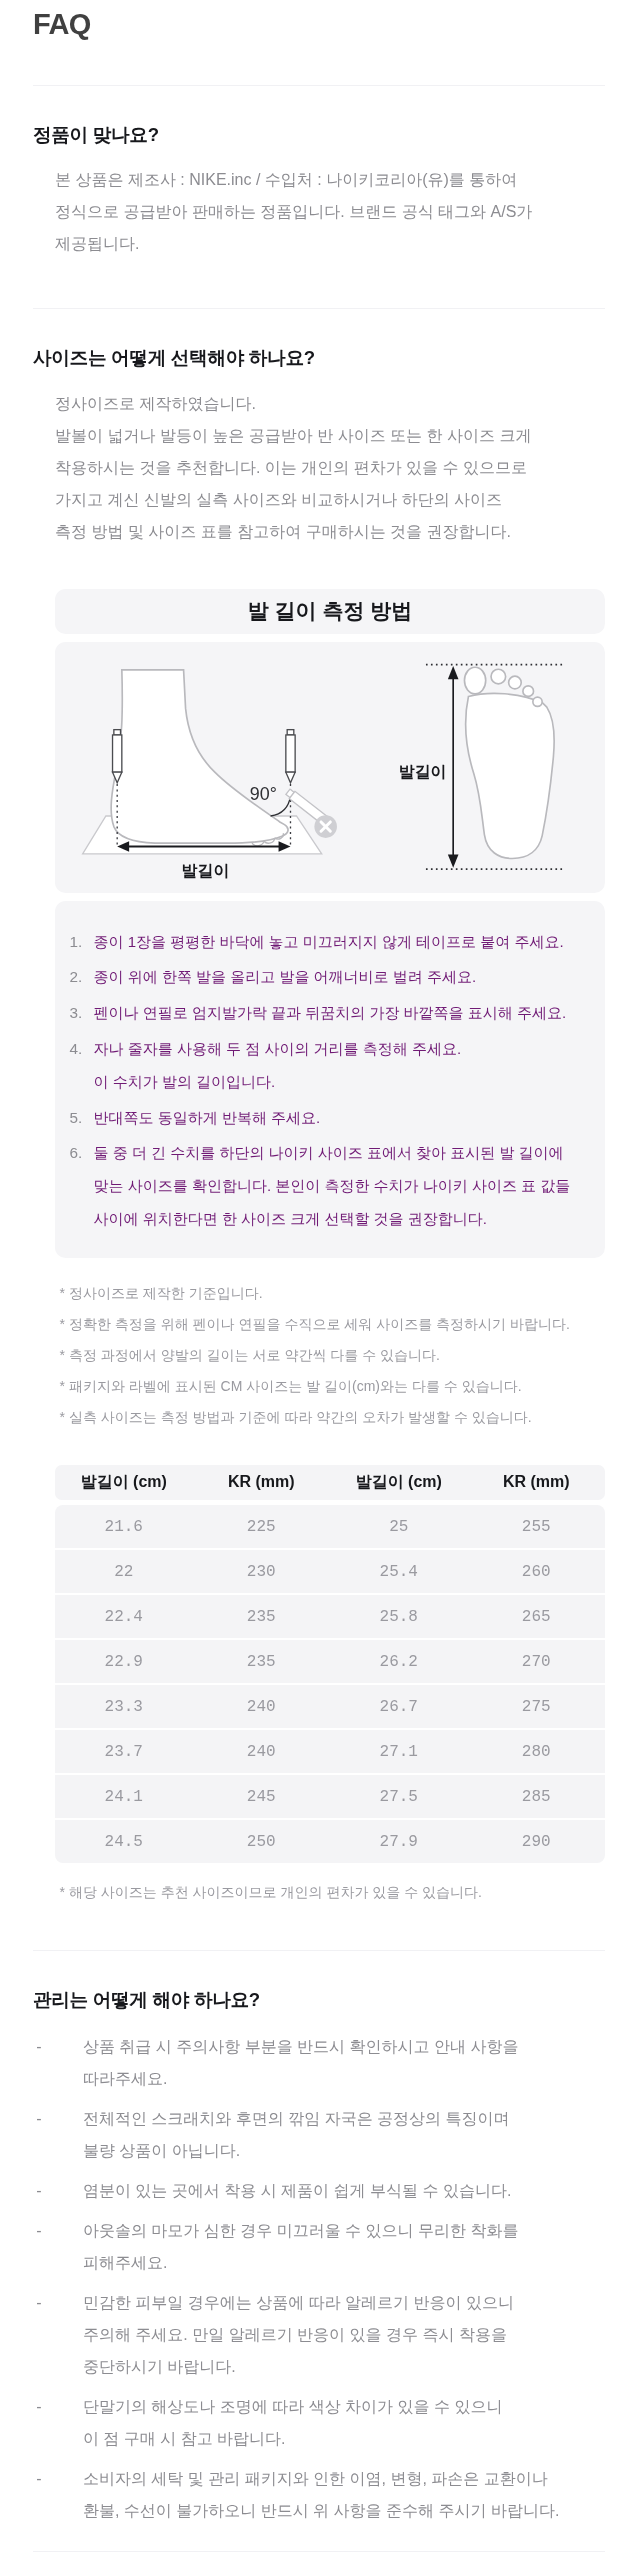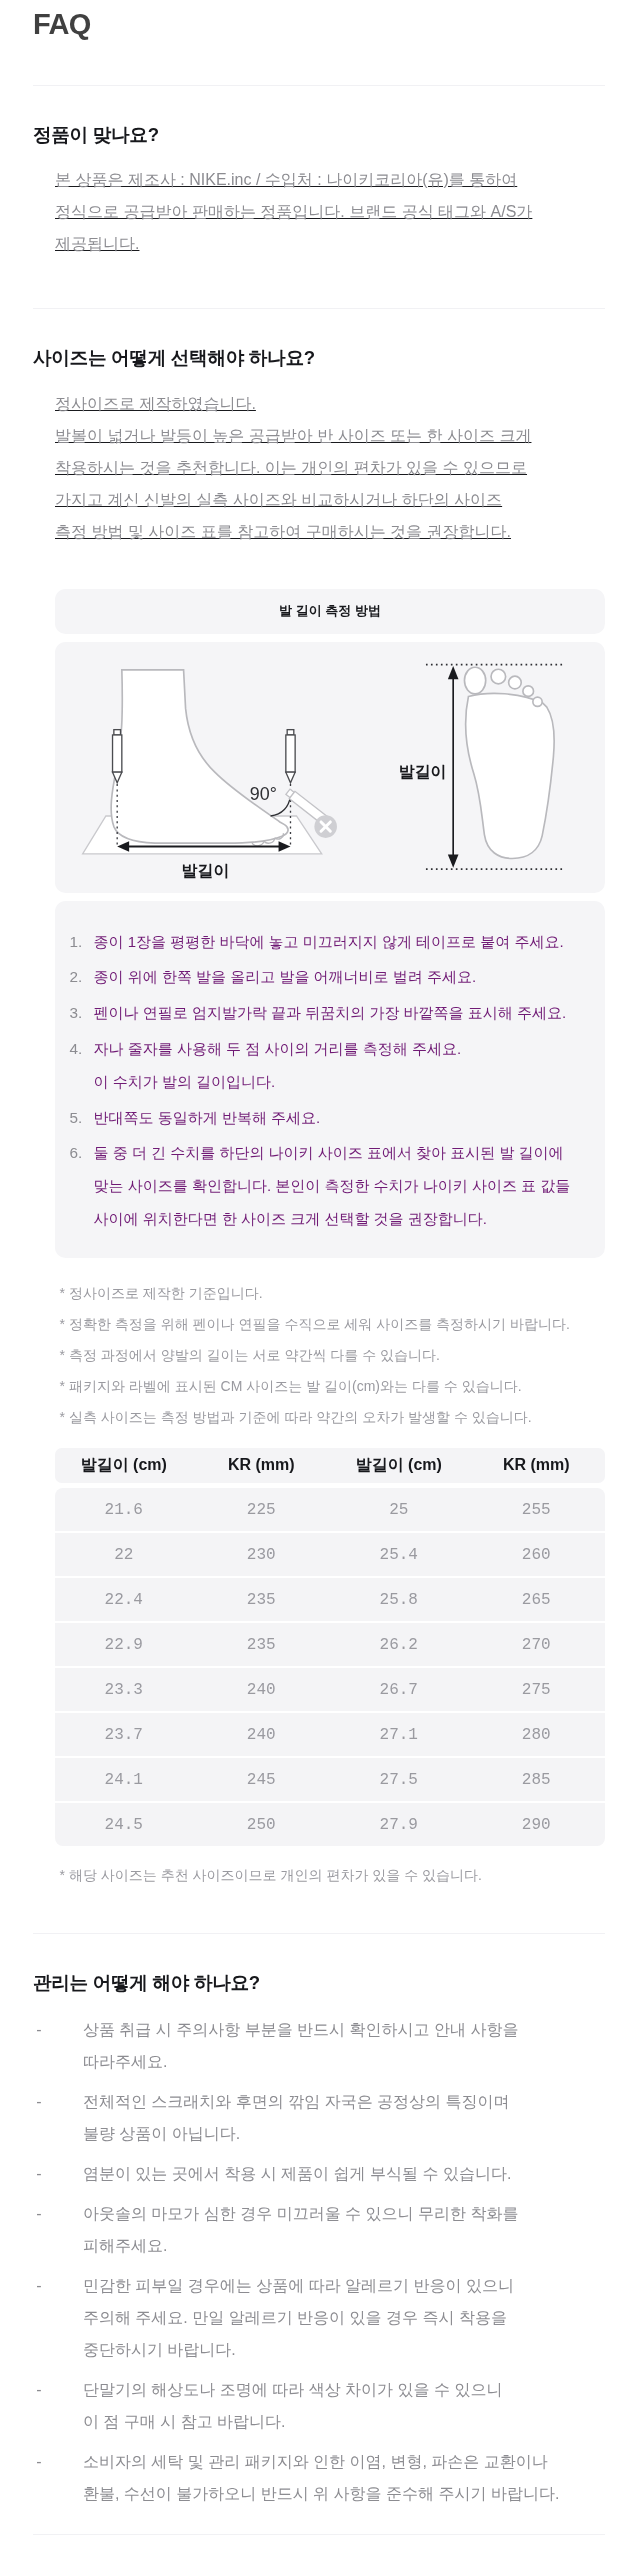--- a/index.html
+++ b/index.html
@@ -15,50 +15,50 @@
   }
   .divider{height:1.3px;background:#f1f1f4;border:none;margin:0;}
   .div-1{margin-top:43px;}
   .div-2{margin-top:48px;}
   .div-3{margin-top:48px;}
   .div-4{margin-top:24px;}
   .question{
     font-size:18.6px;font-weight:800;letter-spacing:-0.3px;
     margin:37px 0 0 0;line-height:24px;color:#17181c;
   }
-  .answer{margin:17.3px 0 0 22px;text-decoration:underline;}
+  .answer{margin:17.3px 0 0 22px;}
   .answer .line{
     font-size:16px;line-height:32px;color:#8c8c91;white-space:nowrap;
   }
   .measure-title-box{
     margin:41px 0 0 22px;height:45px;background:#f5f5f7;border-radius:10.6px;
     display:flex;align-items:center;justify-content:center;
   }
-  .measure-title-box span{font-size:13px;font-weight:800;color:#17181c;text-align:right;}
+  .measure-title-box span{font-size:21px;font-weight:800;color:#17181c;text-align:right;}
   .diagram-box{
     margin:8px 0 0 22px;height:251px;background:#f5f5f7;border-radius:10.6px;
     overflow:hidden;
   }
   .steps-box{
     margin:8px 0 0 22px;background:#f5f5f7;border-radius:10.6px;
     padding:24px 13.3px 20px 14.6px;
   }
   .step{display:flex;margin-bottom:2.7px;}
   .step-num{
     flex:none;width:24px;font-size:15.3px;line-height:33px;color:#8c8c91;
   }
   .step-lines{flex:1;}
   .step-lines .line{
     font-size:15px;line-height:33px;color:#701a75;white-space:nowrap;
   }
   .notes{margin:20px 0 0 26.6px;}
   .notes .line{
     font-size:14px;line-height:31px;color:#9a9aa0;white-space:nowrap;
   }
-  .size-table{margin:15px 0 0 22px;}
+  .size-table{margin:32px 0 0 22px;}
   .t-header{
     display:flex;height:35px;background:#f4f4f6;border-radius:6.6px;
     align-items:center;
   }
   .t-header .cell{
     flex:1;text-align:center;font-size:16px;font-weight:800;color:#17181c;
   }
   .t-body{
     margin-top:5.3px;border-radius:8px;overflow:hidden;
     display:flex;flex-direction:column;gap:2px;font-family:Liberation Mono, monospace;

